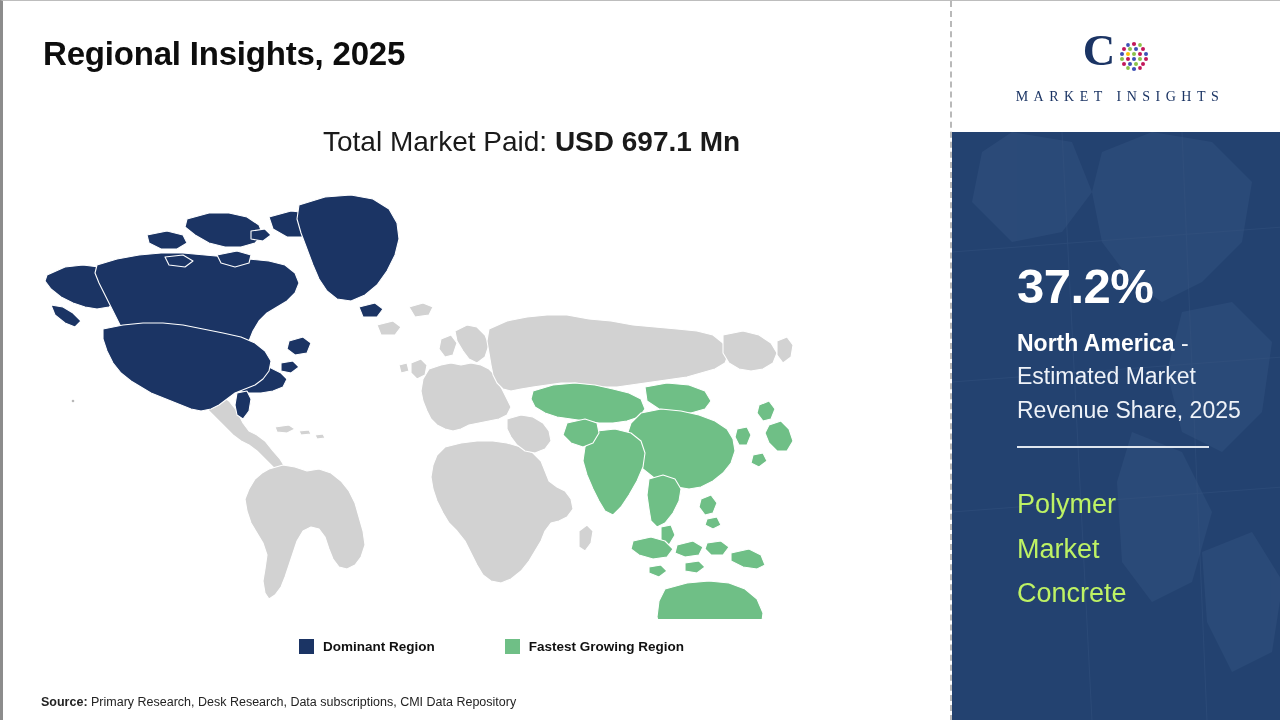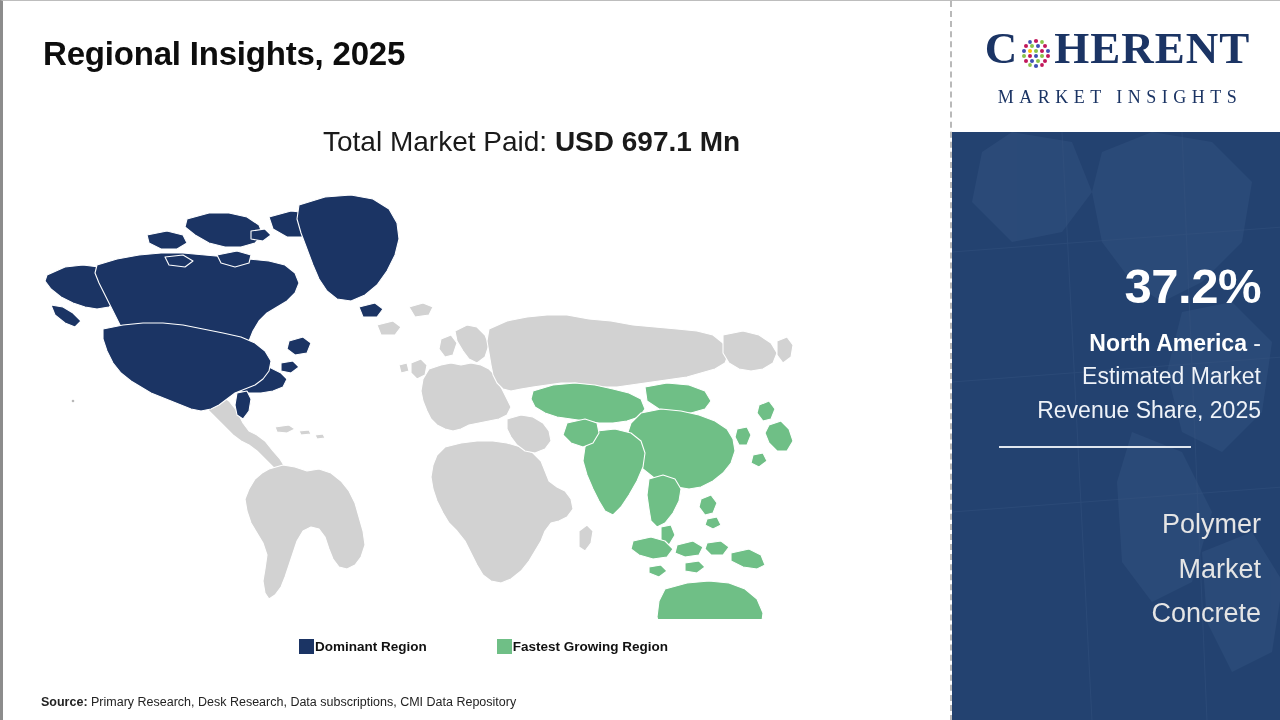--- a/index.html
+++ b/index.html
@@ -63,21 +63,21 @@
   .legend {
     position: absolute;
     left: 296px; top: 638px;
     display: flex;
     align-items: center;
     gap: 70px;
   }
   .legend-item {
     display: flex;
     align-items: center;
-    gap: 1px;
+    gap: 9px;
   }
   .swatch {
     width: 15px; height: 15px;
     display: block;
   }
   .swatch.dominant { background: #1b3464; }
   .swatch.growing  { background: #6fbf86; }
   .legend-label {
     font-size: 13.5px;
     font-weight: bold;
@@ -133,21 +133,21 @@
   }
   .logo-globe {
     display: inline-block;
     width: 34px; height: 34px;
     margin: 0 1px;
     position: relative;
     top: 2px;
   }
   .logo-sub {
     font-family: "Liberation Serif", serif;
-    font-size: 18px;
+    font-size: 14px;
     color: #1b3464;
     letter-spacing: 5.5px;
     margin-top: 16px;
     padding-left: 5px;
   }
 
   .stat-panel {
     position: absolute;
     left: 0; top: 131px;
     width: 331px; height: 589px;
@@ -156,23 +156,22 @@
   }
   .stat-panel .bg-texture {
     position: absolute;
     inset: 0;
     opacity: 0.13;
   }
   .stat-panel .bg-texture svg { width: 100%; height: 100%; display: block; }
 
   .stat-inner {
     position: absolute;
-    left: 47px; top: 130px;
+    left: 65px; top: 130px;
     width: 262px;
-    text-align: right;
   }
   .stat-pct {
     font-size: 49px;
     font-weight: bold;
     color: #ffffff;
     line-height: 1;
     letter-spacing: -0.5px;
   }
   .stat-desc {
     margin-top: 16px;
@@ -182,23 +181,23 @@
     max-width: 262px;
   }
   .stat-desc .region { font-weight: bold; color: #ffffff; }
   .stat-rule {
     margin-top: 19px;
     width: 192px;
     height: 2px;
     background: #dfe6ef;
   }
   .market-name {
-    margin-top: 54px;
+    margin-top: 34px;
     font-size: 27px;
-    color: #e5e5e5;
+    color: #bef264;
     line-height: 1.65;
     font-weight: normal;
   }
 </style>
 </head>
 <body>
 
 <div id="infographic">
 
   <div class="left-pane">
@@ -410,21 +409,20 @@
               <circle cx="7" cy="25" r="2.0" fill="#c2185b"></circle>
               <circle cx="13" cy="25" r="2.0" fill="#3f51b5"></circle>
               <circle cx="19" cy="25" r="2.0" fill="#8bc34a"></circle>
               <circle cx="26" cy="25" r="2.0" fill="#c2185b"></circle>
               <circle cx="11" cy="29" r="1.9" fill="#8bc34a"></circle>
               <circle cx="17" cy="30" r="2.1" fill="#3f51b5"></circle>
               <circle cx="23" cy="29" r="1.9" fill="#c2185b"></circle>
             </g>
           </svg>
         </span>
-        <span>HERENT</span>
       </div>
       <div class="logo-sub">MARKET INSIGHTS</div>
     </div>
 
     <div class="stat-panel">
 
       <div class="bg-texture">
         <svg viewBox="0 0 331 589" xmlns="http://www.w3.org/2000/svg" preserveAspectRatio="xMidYMid slice">
           <g fill="#8fb2da" opacity="0.55">
             <path d="M150 20 L200 0 L260 10 L300 50 L290 110 L250 150 L210 170 L180 150 L150 110 L140 60 Z"></path>

